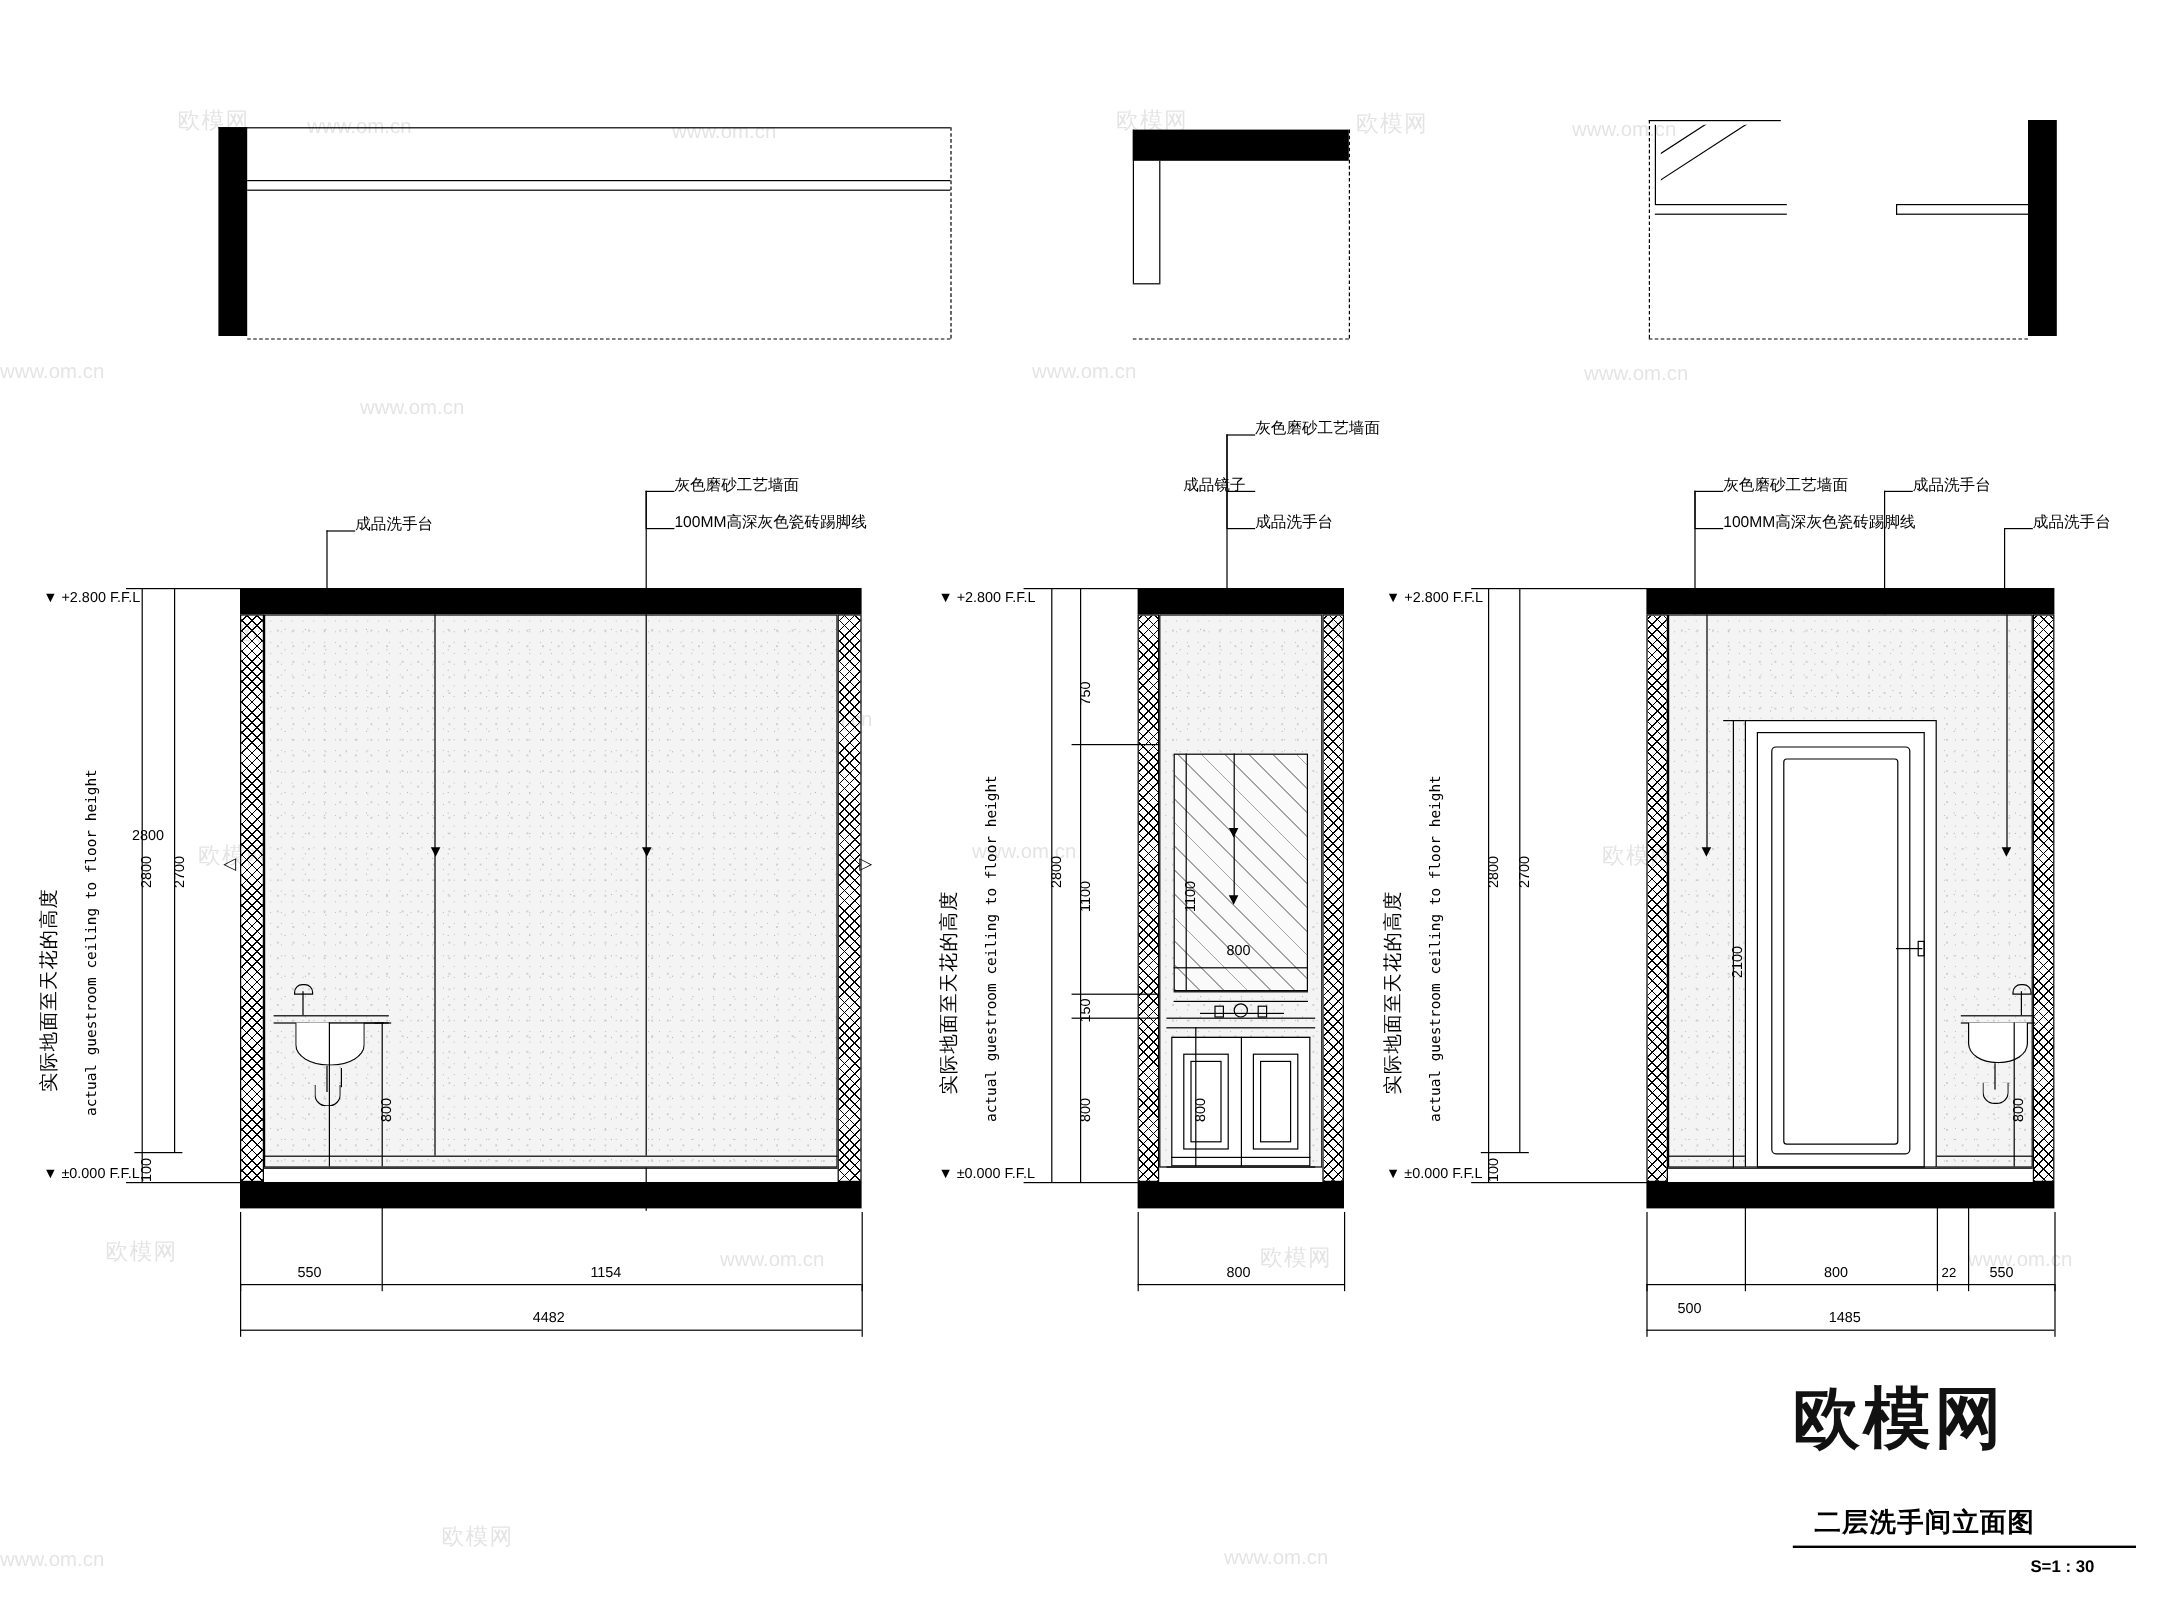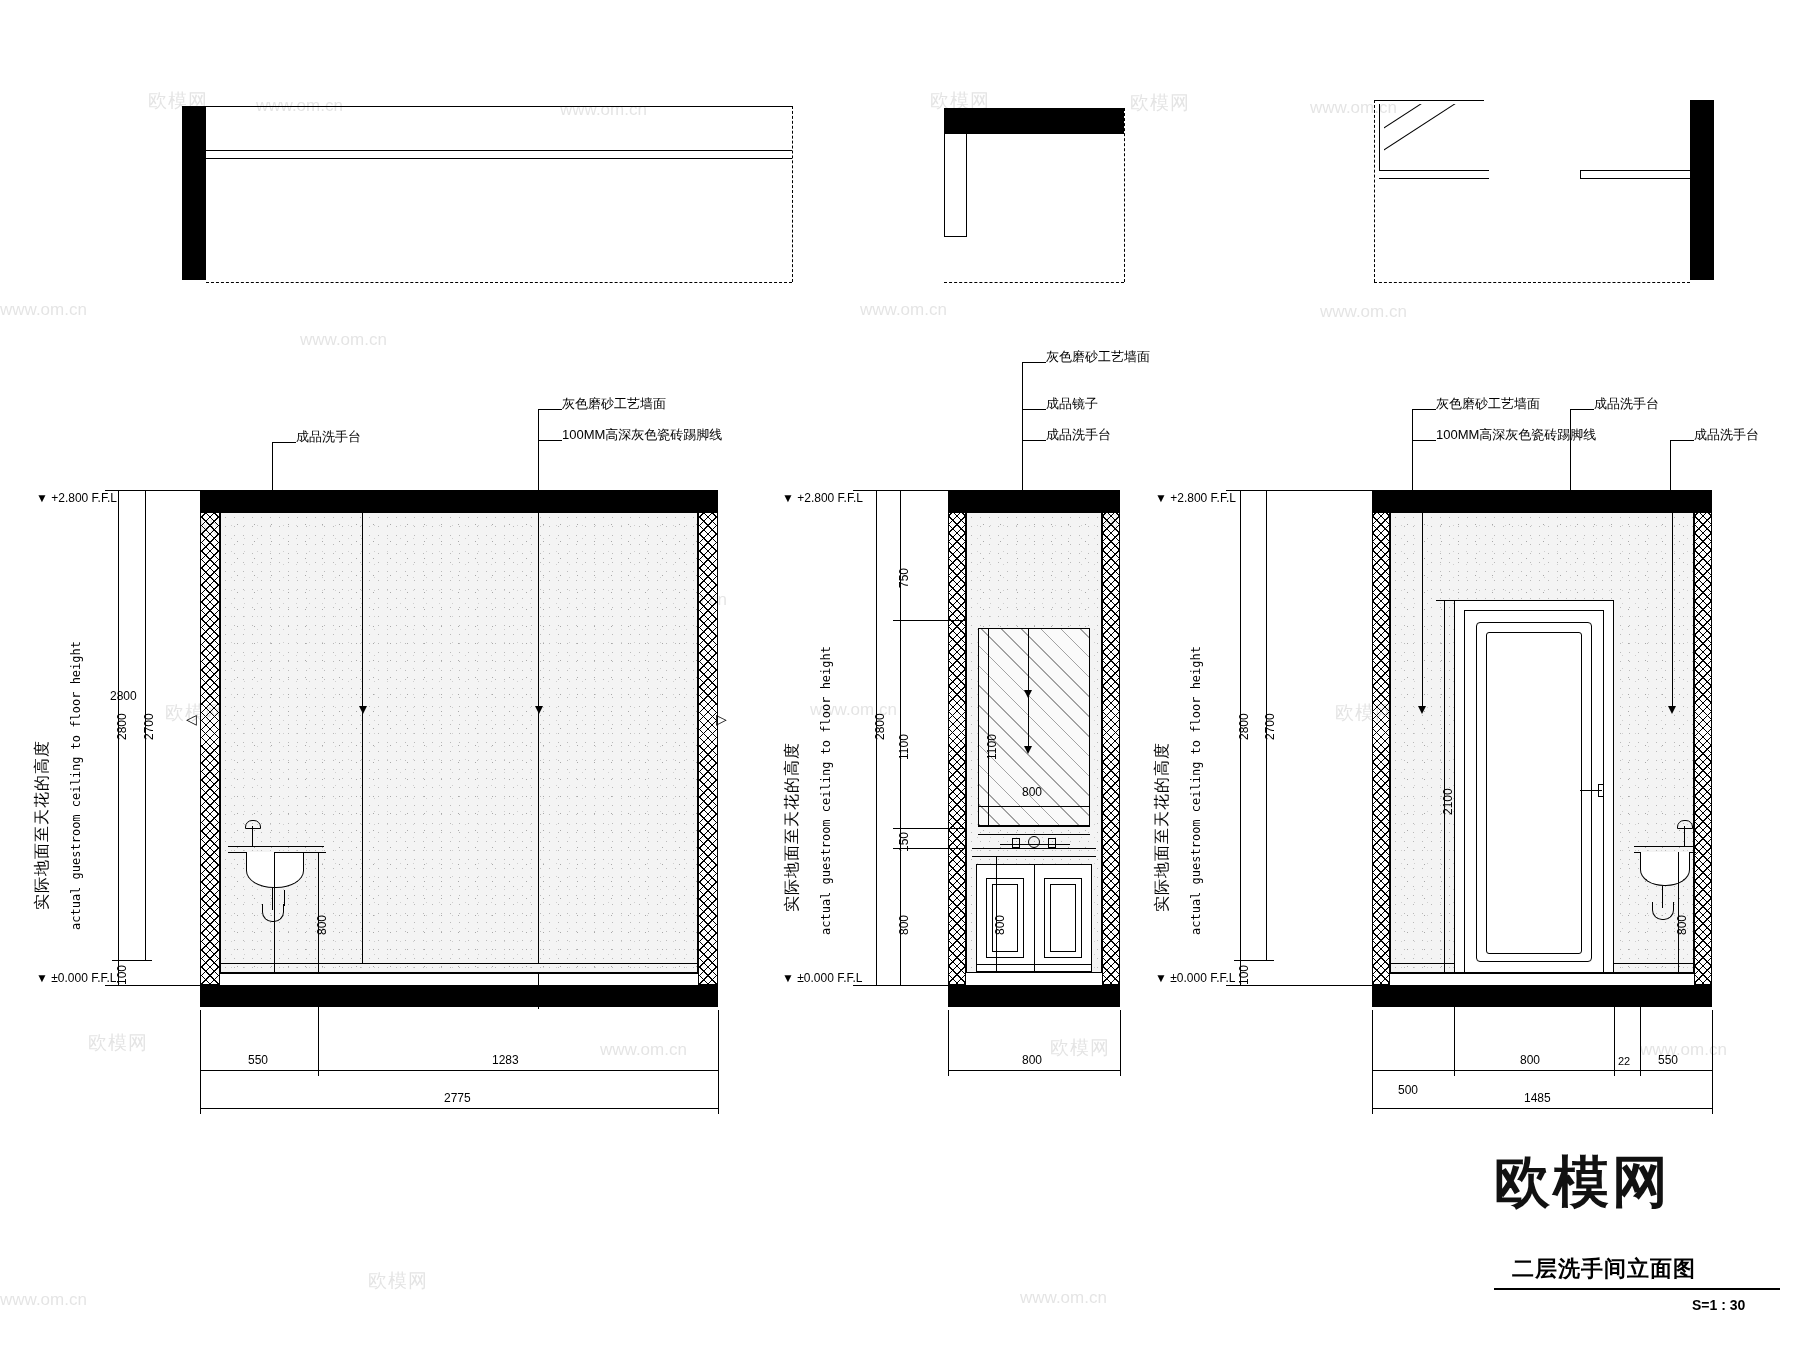--- a/index.html
+++ b/index.html
@@ -227,34 +227,34 @@
     <div class="txt t12 vert-rot" style="left:316px; top:935px;">800</div>
     <div class="line hl" style="left:274px; top:852px; width:46px;"></div>
     <div class="line vl" style="left:274px; top:852px; height:120px;"></div>
 
     <div class="line hl" style="left:200px; top:1070px; width:118px;"></div>
     <div class="line hl" style="left:318px; top:1070px; width:400px;"></div>
     <div class="line vl" style="left:200px; top:1010px; height:66px;"></div>
     <div class="line vl" style="left:318px; top:1000px; height:76px;"></div>
     <div class="line vl" style="left:718px; top:1010px; height:66px;"></div>
     <div class="txt t12" style="left:248px; top:1054px;">550</div>
-    <div class="txt t12" style="left:492px; top:1054px;">1283</div>
+    <div class="txt t12" style="left:492px; top:1054px;">1154</div>
     <div class="line hl" style="left:200px; top:1108px; width:518px;"></div>
     <div class="line vl" style="left:200px; top:1070px; height:44px;"></div>
     <div class="line vl" style="left:718px; top:1070px; height:44px;"></div>
-    <div class="txt t12" style="left:444px; top:1092px;">2775</div>
+    <div class="txt t12" style="left:444px; top:1092px;">4482</div>
 
     <div class="txt t14" style="left:186px; top:712px;">◁</div>
     <div class="txt t14" style="left:716px; top:712px;">▷</div>
   </div>
 
   <div>
 
     <div class="txt t13" style="left:1046px; top:350px;">灰色磨砂工艺墙面</div>
-    <div class="txt t13" style="left:1046px; top:397px;">成品镜子</div>
+    <div class="txt t13" style="left:986px; top:397px;">成品镜子</div>
     <div class="txt t13" style="left:1046px; top:428px;">成品洗手台</div>
     <div class="line hl" style="left:1022px; top:362px; width:24px;"></div>
     <div class="line hl" style="left:1022px; top:409px; width:24px;"></div>
     <div class="line hl" style="left:1022px; top:440px; width:24px;"></div>
     <div class="line vl" style="left:1022px; top:362px; height:78px;"></div>
     <div class="line vl" style="left:1022px; top:362px; height:500px;"></div>
 
     <div class="txt t12" style="left:782px; top:492px;">▼ +2.800 F.F.L</div>
     <div class="txt t12" style="left:782px; top:972px;">▼ ±0.000 F.F.L</div>
     <div class="line hl" style="left:853px; top:490px; width:105px;"></div>

